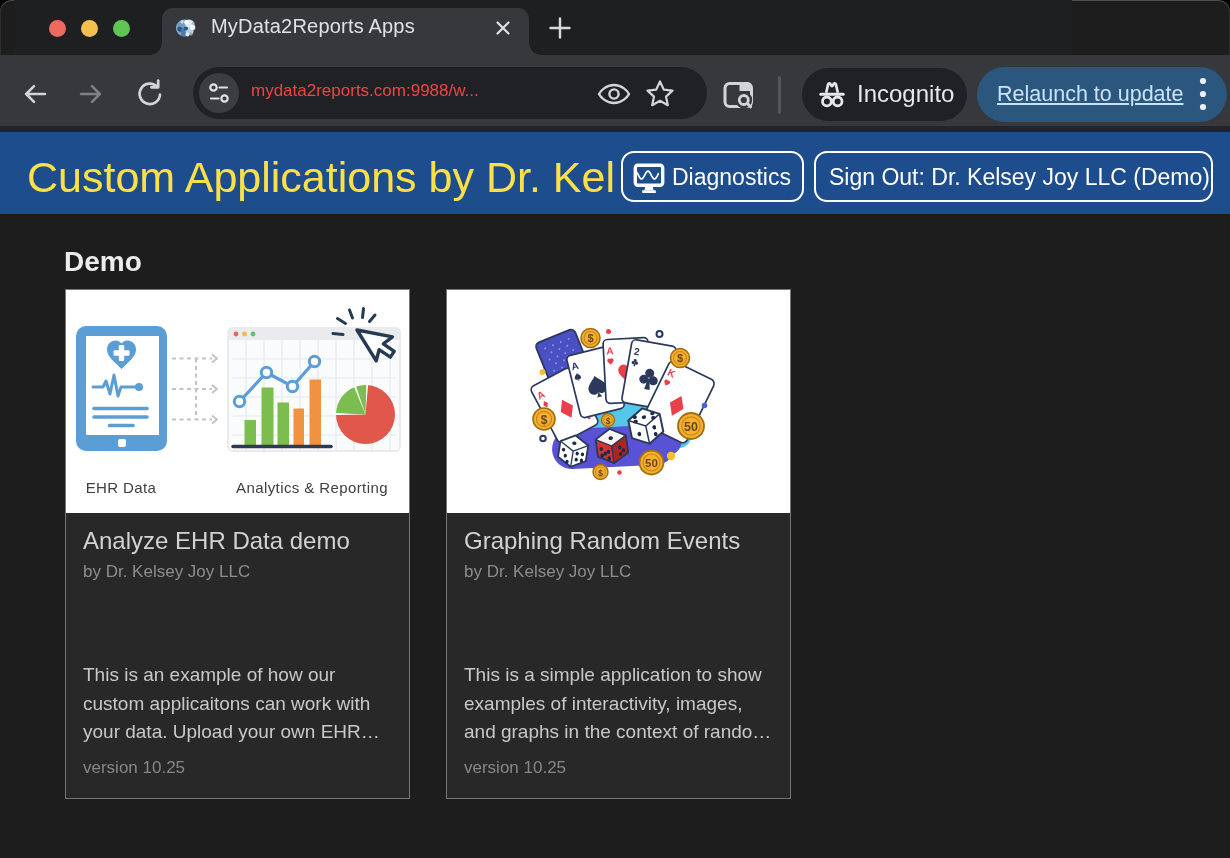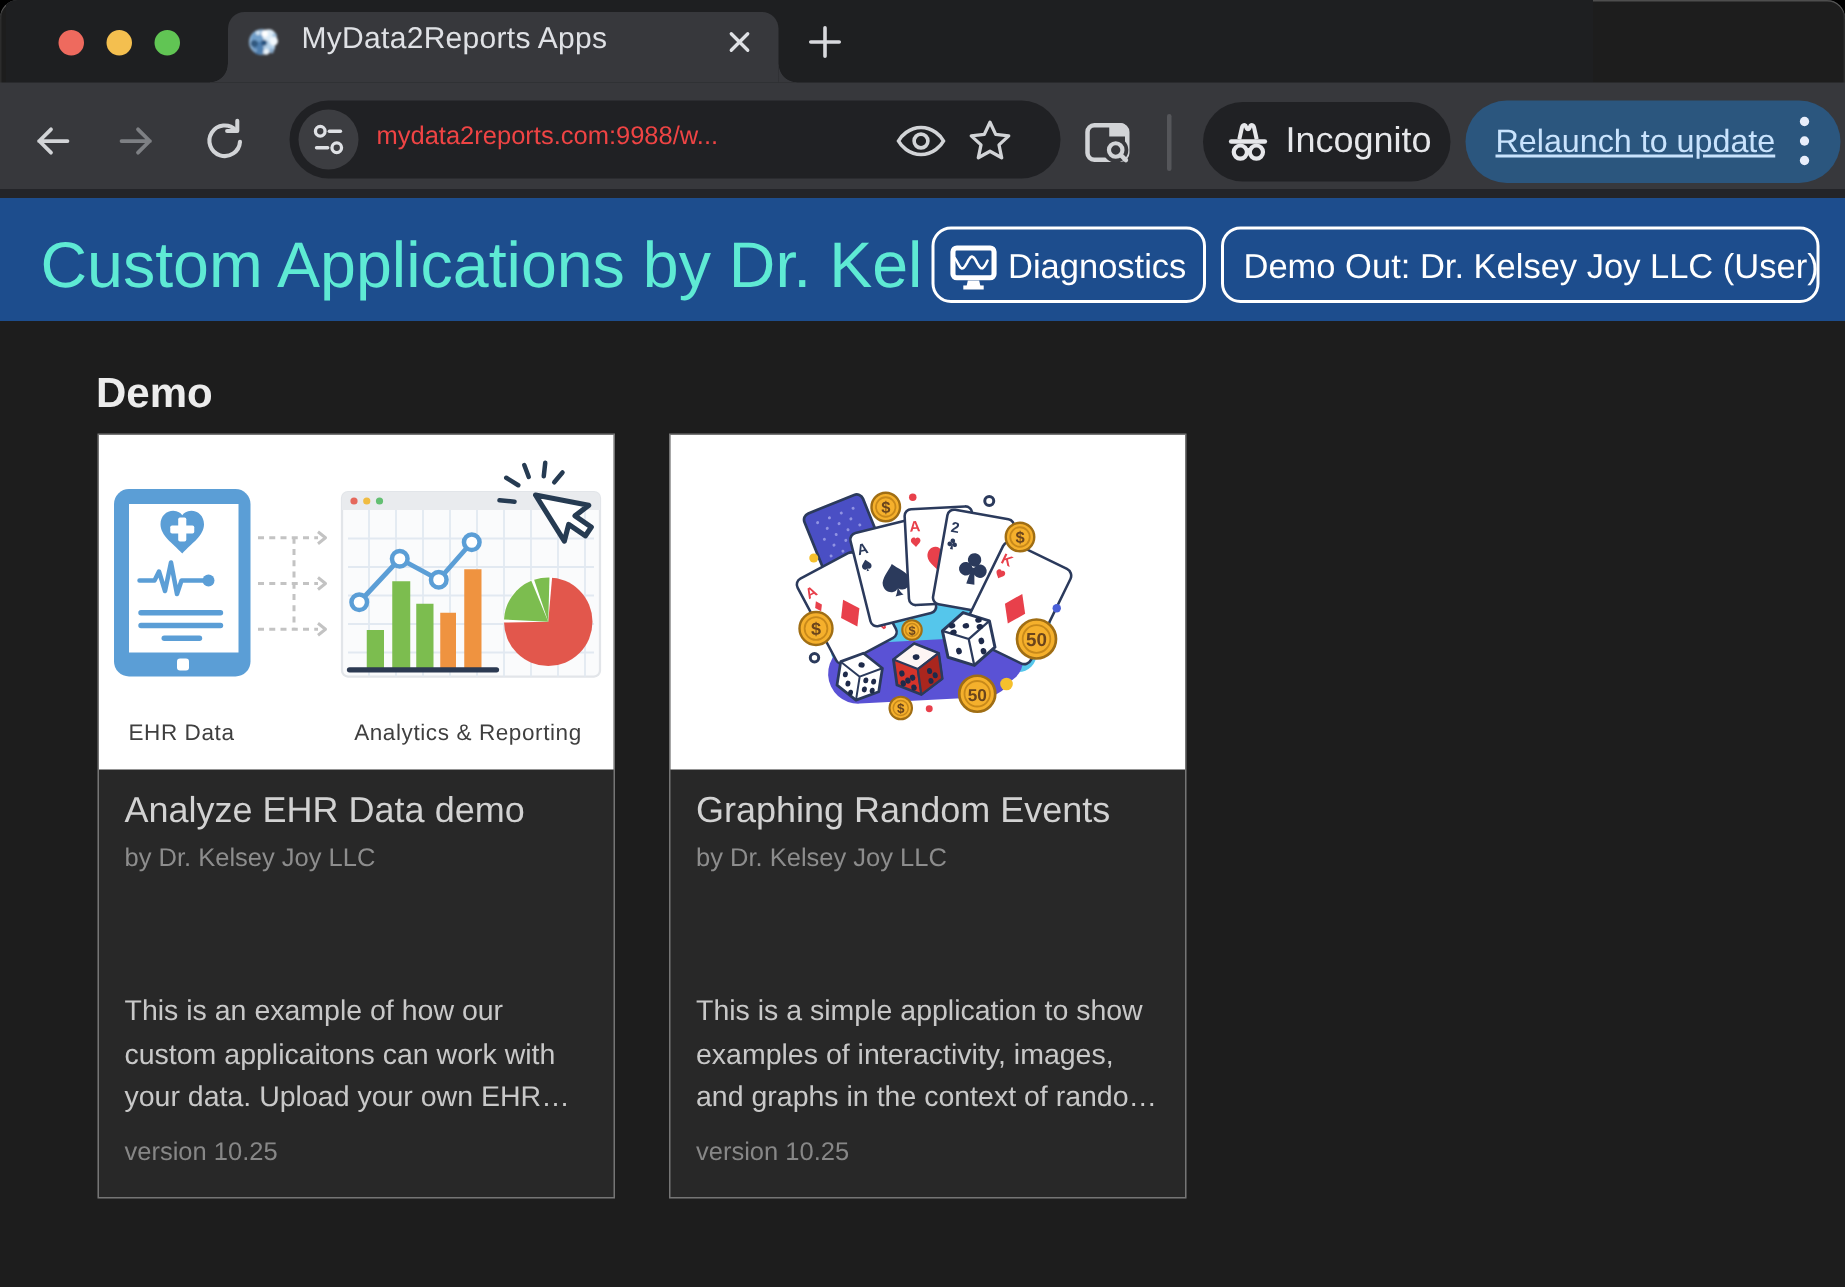--- a/index.html
+++ b/index.html
@@ -1,40 +1,40 @@
 <!DOCTYPE html>
 <html><head>
 <meta charset="utf-8">
 <style>
   * { margin:0; padding:0; box-sizing:border-box; }
   html,body { width:1230px; height:858px; background:#000; font-family:"Liberation Sans", sans-serif; overflow:hidden; }
   #win { position:absolute; left:0; top:0; width:1230px; height:858px; border-radius:12px 12px 0 0; overflow:hidden; background:#1d1d1d; box-shadow: inset 0 1px 0 rgba(255,255,255,0.22), inset 1px 0 0 rgba(255,255,255,0.07), inset -1px 0 0 rgba(255,255,255,0.07); }
   .abs { position:absolute; }
 
   
-  #tabstrip { left:4px; top:0; width:1058px; height:55px; background:#1e1f21; }
+  #tabstrip { left:14px; top:0; width:1058px; height:55px; background:#1e1f21; }
   .light { width:17px; height:17px; border-radius:50%; top:19.5px; }
   #tab { left:148px; top:8px; width:367px; height:47px; background:#37383c; border-radius:11px 11px 0 0; }
   .tabcurve { width:12px; height:12px; top:43px; background:radial-gradient(circle 12px at 0 0, transparent 0, transparent 11.5px, #37383c 12px); }
   #tabtitle { left:197px; top:15px; font-size:20px; color:#dfe1e5; letter-spacing:0.2px; }
 
   
   #toolbar { left:0; top:55px; width:1230px; height:71px; background:#37383c; }
   #tooldiv { left:0; top:126px; width:1230px; height:6px; background:#232428; }
   #urlpill { left:193px; top:67px; width:514px; height:52px; border-radius:26px; background:#202124; }
   #urltext { left:251px; top:81px; font-size:17px; color:#ef4444; }
   #chipcirc { left:199px; top:73px; width:40px; height:40px; border-radius:50%; background:#3c3d41; }
   #incog { left:802px; top:68px; width:165px; height:53px; border-radius:27px; background:#202124; }
   #incogtext { left:857px; top:80px; font-size:24px; color:#e6e7ea; }
   #relaunch { left:977px; top:67px; width:250px; height:55px; border-radius:28px; background:#2b567e; }
   #relaunchtext { left:997px; top:82px; font-size:21.5px; color:#c9e3fd;text-decoration:underline; }
 
   
   #bluebar { left:0; top:132px; width:1230px; height:82px; background:#1d4d8d; }
-  #h1 { left:27px; top:153px; font-size:43px; color:#5eead4; white-space:nowrap; }
+  #h1 { left:27px; top:153px; font-size:43px; color:#fde047; white-space:nowrap; }
   .bluebtn { border:2px solid #fff; border-radius:13px; height:51px; top:151px; color:#fff; font-size:23px; }
   #diagbtn { left:621px; width:183px; }
   #diagtext { left:49px; top:11px; position:absolute; }
   #signbtn { left:814px; width:399px; }
   #signtext { left:13px; top:11px; position:absolute; white-space:nowrap; }
 
   
   #content { left:0; top:214px; width:1230px; height:644px; background:#1d1d1d; }
   #demo { left:64px; top:32px; font-size:28px; font-weight:bold; color:#ececec; }
   .card { top:75px; width:345px; height:510px; background:#282828; border:1px solid #757575; }
@@ -145,21 +145,21 @@
   <div id="diagbtn" class="abs bluebtn">
     <svg width="34" height="32" style="position:absolute; left:9px; top:9px;" viewBox="0 0 34 32">
       <rect x="3.3" y="3.3" width="27.4" height="19.9" rx="2.6" stroke="#fff" stroke-width="3.4" fill="none"></rect>
       <path d="M4.6,10.1 L5.8,12.0 L6.9,14.2 L8.1,16.1 L9.2,17.0 L10.4,16.7 L11.5,15.3 L12.7,13.2 L13.8,11.1 L15.0,9.5 L16.1,9.0 L17.2,9.7 L18.4,11.4 L19.5,13.6 L20.7,15.6 L21.8,16.8 L23.0,16.9 L24.1,15.8 L25.3,13.9 L26.4,11.7" stroke="#fff" stroke-width="1.7" fill="none" stroke-linejoin="round" stroke-linecap="round"></path>
       <path d="M13.2,25 L12.4,28.6 H21.6 L20.8,25 Z" fill="#fff"></path>
       <rect x="10.2" y="28.3" width="13.6" height="2.7" fill="#fff"></rect>
     </svg>
     <div id="diagtext">Diagnostics</div>
   </div>
   <div id="signbtn" class="abs bluebtn">
-    <div id="signtext">Demo Out: Dr. Kelsey Joy LLC (User)</div>
+    <div id="signtext">Sign Out: Dr. Kelsey Joy LLC (Demo)</div>
   </div>
 
   <div id="content" class="abs">
     <div id="demo" class="abs">Demo</div>
     <div class="card abs" style="left:65px;">
       <div class="imgarea"><svg id="illo1" width="343" height="223" viewBox="0 0 343 223">
 
         <rect x="10" y="36" width="91" height="125" rx="10" fill="#5b9ed6"></rect>
         <rect x="20" y="46" width="73" height="99" fill="#ffffff"></rect>
         <rect x="52" y="149" width="8" height="8" rx="2" fill="#ffffff"></rect>

